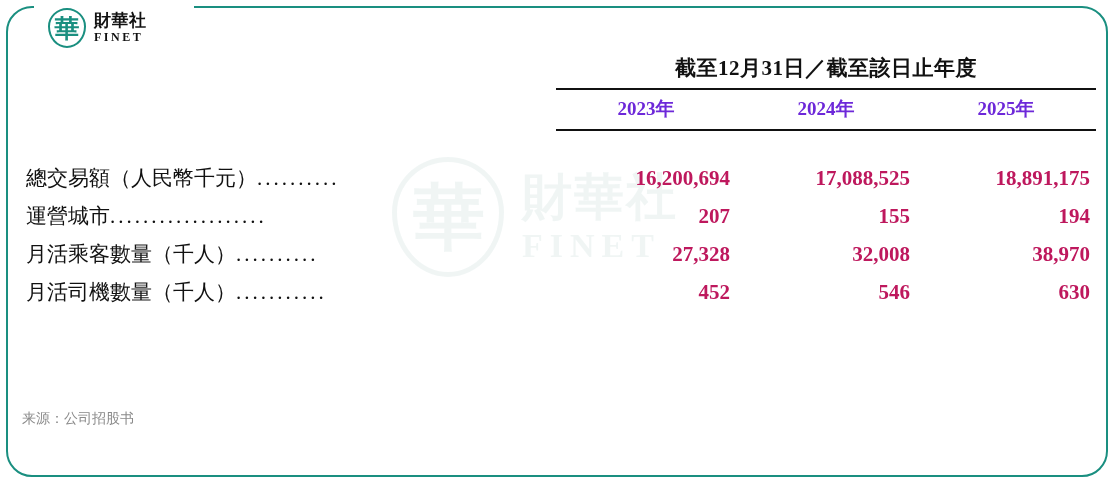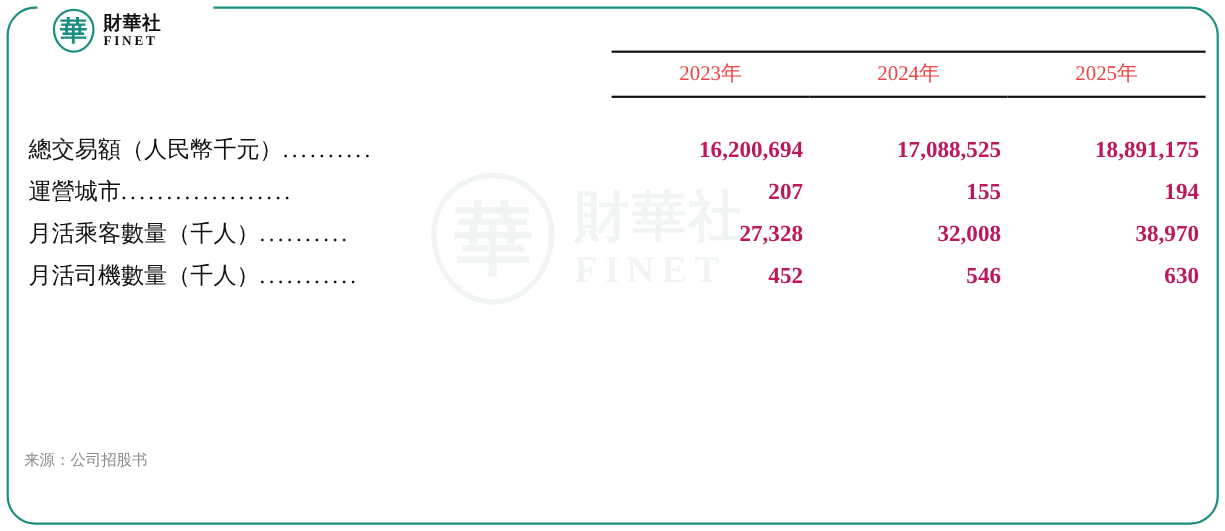--- a/index.html
+++ b/index.html
@@ -183,22 +183,22 @@
     font-size: 21px;
     font-weight: bold;
     color: #111111;
     padding: 8px 0 6px 0;
     letter-spacing: 0.5px;
     white-space: nowrap;
   }
   .col-head {
     text-align: center;
     font-size: 19px;
-    font-weight: normal;
-    color: #ef4444;
+    font-weight: bold;
+    color: #6d28d9;
     padding: 6px 0 7px 0;
     white-space: nowrap;
   }
   .rule-cell {
     padding: 0;
     height: 2px;
   }
   .rule {
     height: 2px;
     background: #111111;
@@ -267,20 +267,24 @@
   <div class="table-wrap">
     <table class="data">
       <colgroup>
         <col class="label">
         <col class="yr">
         <col class="yr">
         <col class="yr">
       </colgroup>
       <thead>
         <tr>
+          <th></th>
+          <th class="span-head" colspan="3">截至12月31日／截至該日止年度</th>
+        </tr>
+        <tr>
           <td class="rule-cell"></td>
           <td class="rule-cell" colspan="3">
               <div class="rule"></div>
             </td>
         </tr>
         <tr>
           <th></th>
           <th class="col-head">2023年</th>
           <th class="col-head">2024年</th>
           <th class="col-head">2025年</th>

